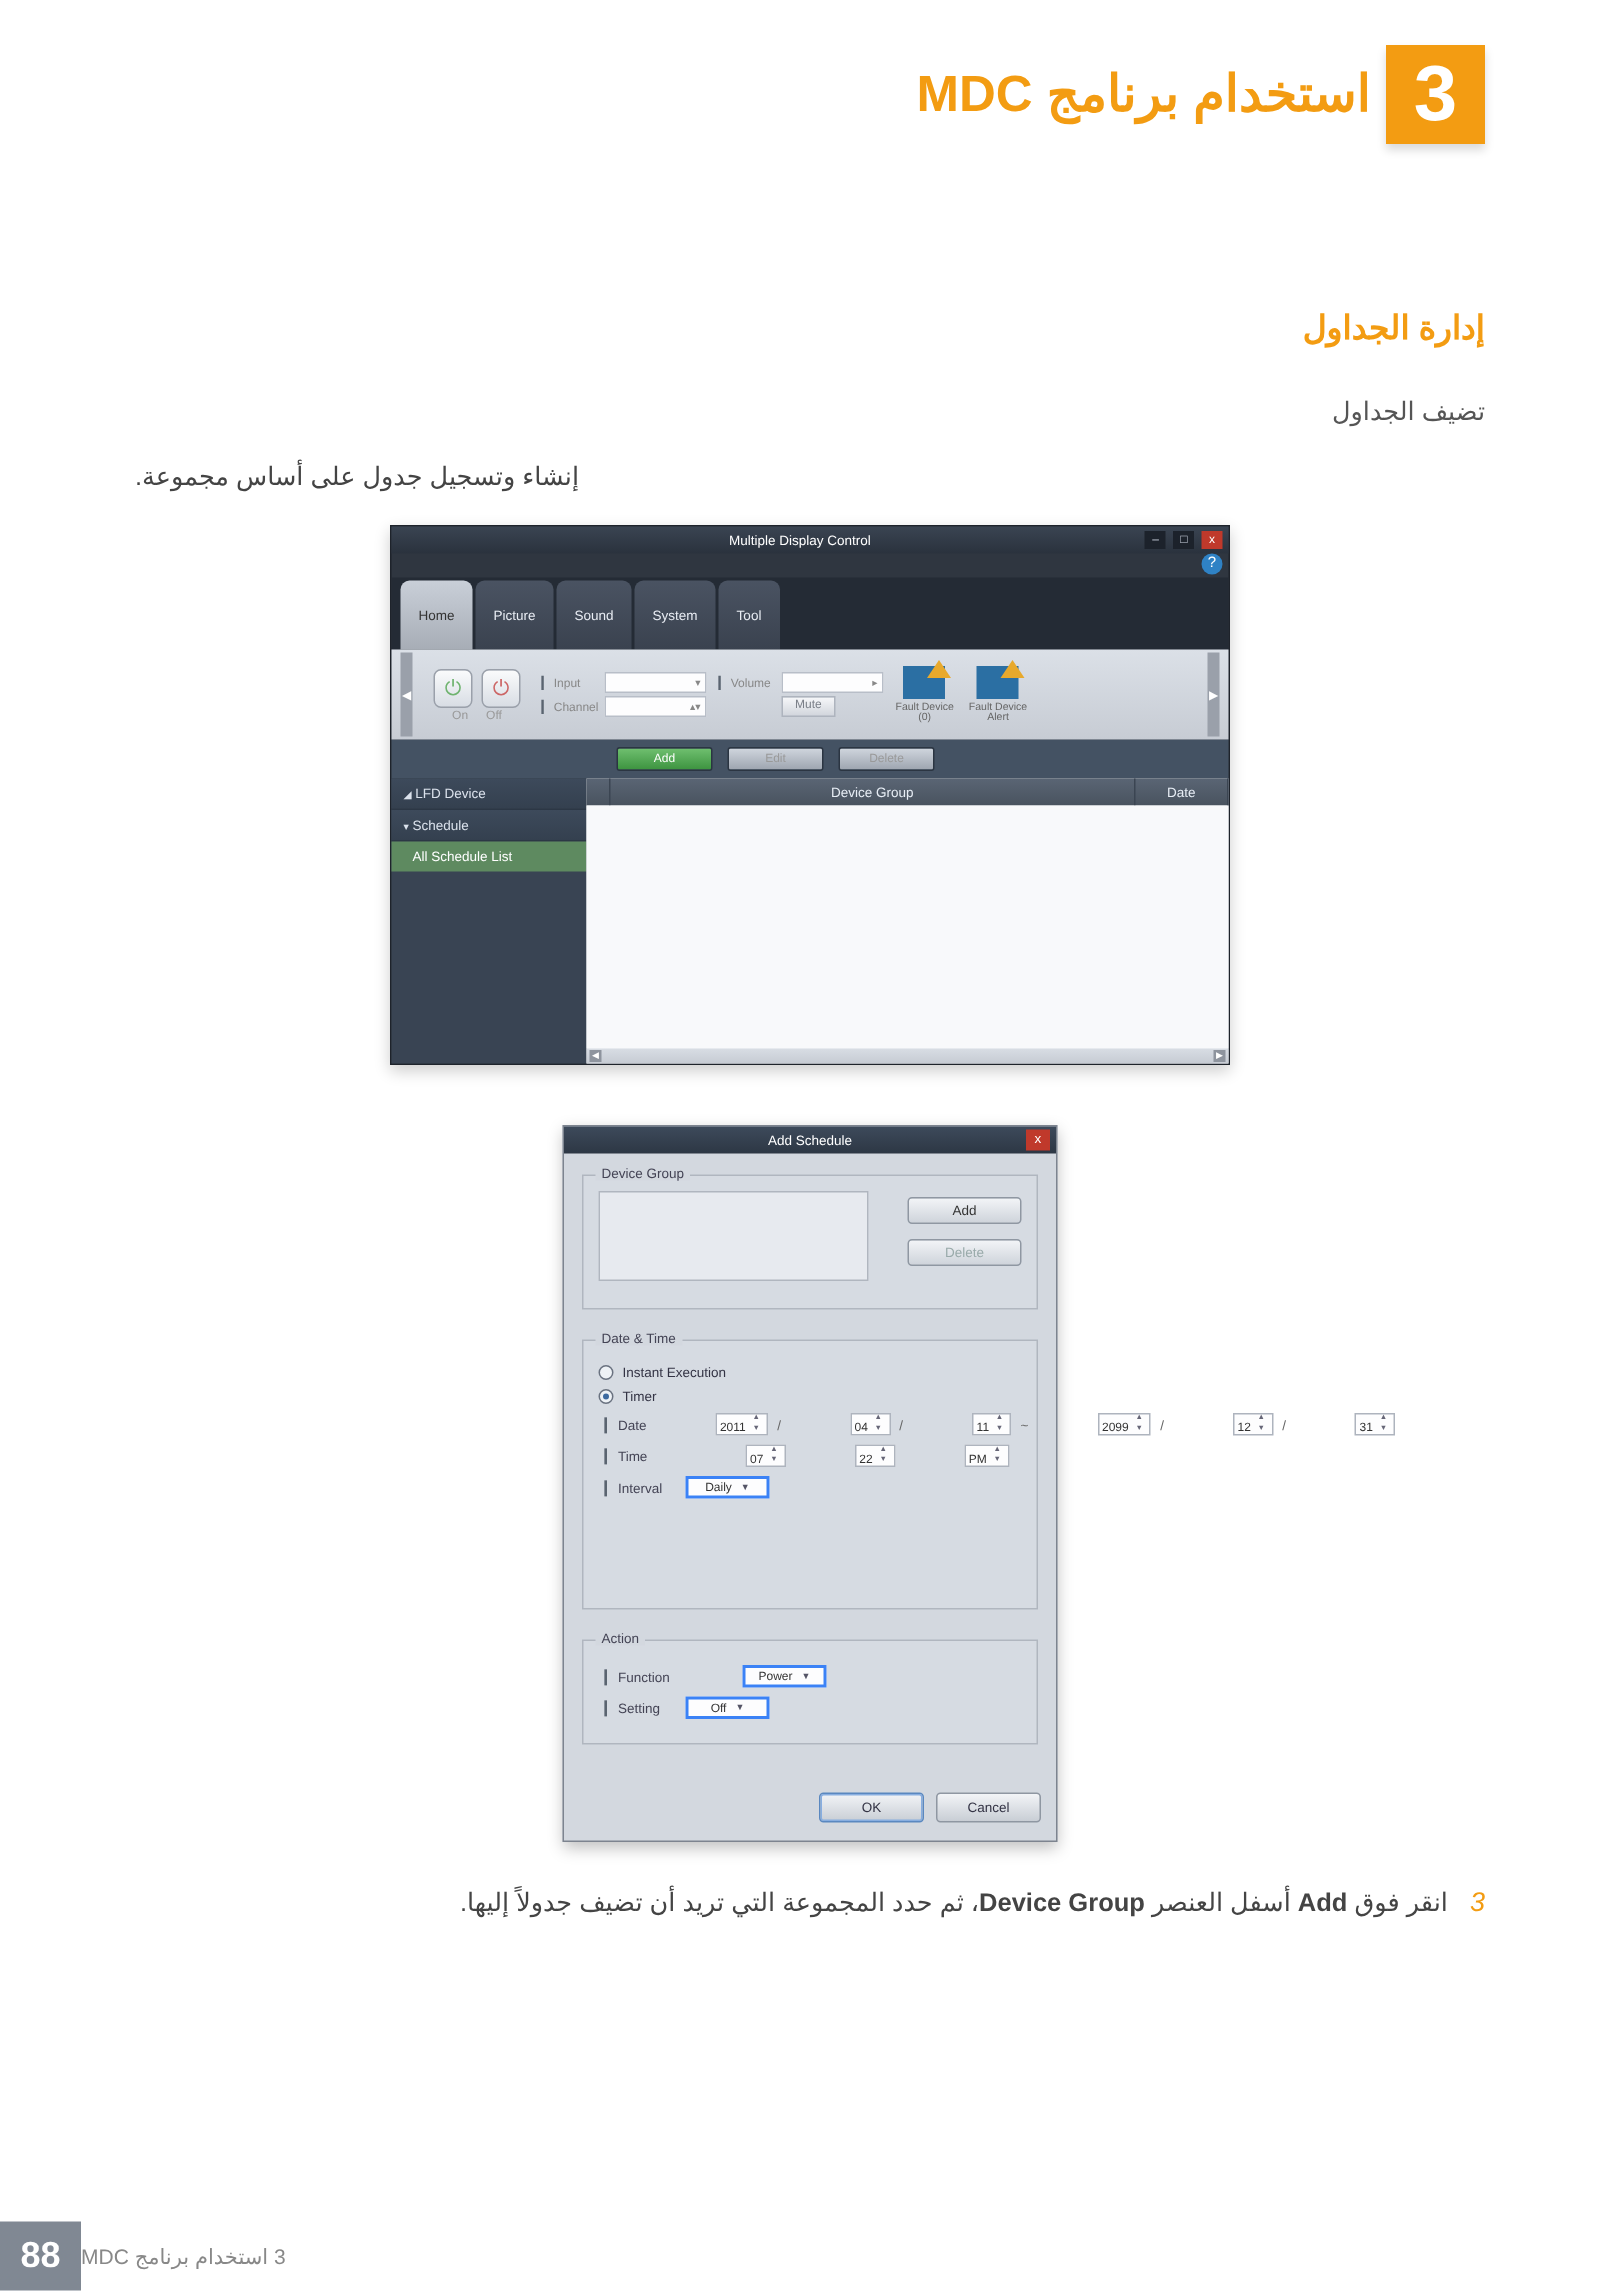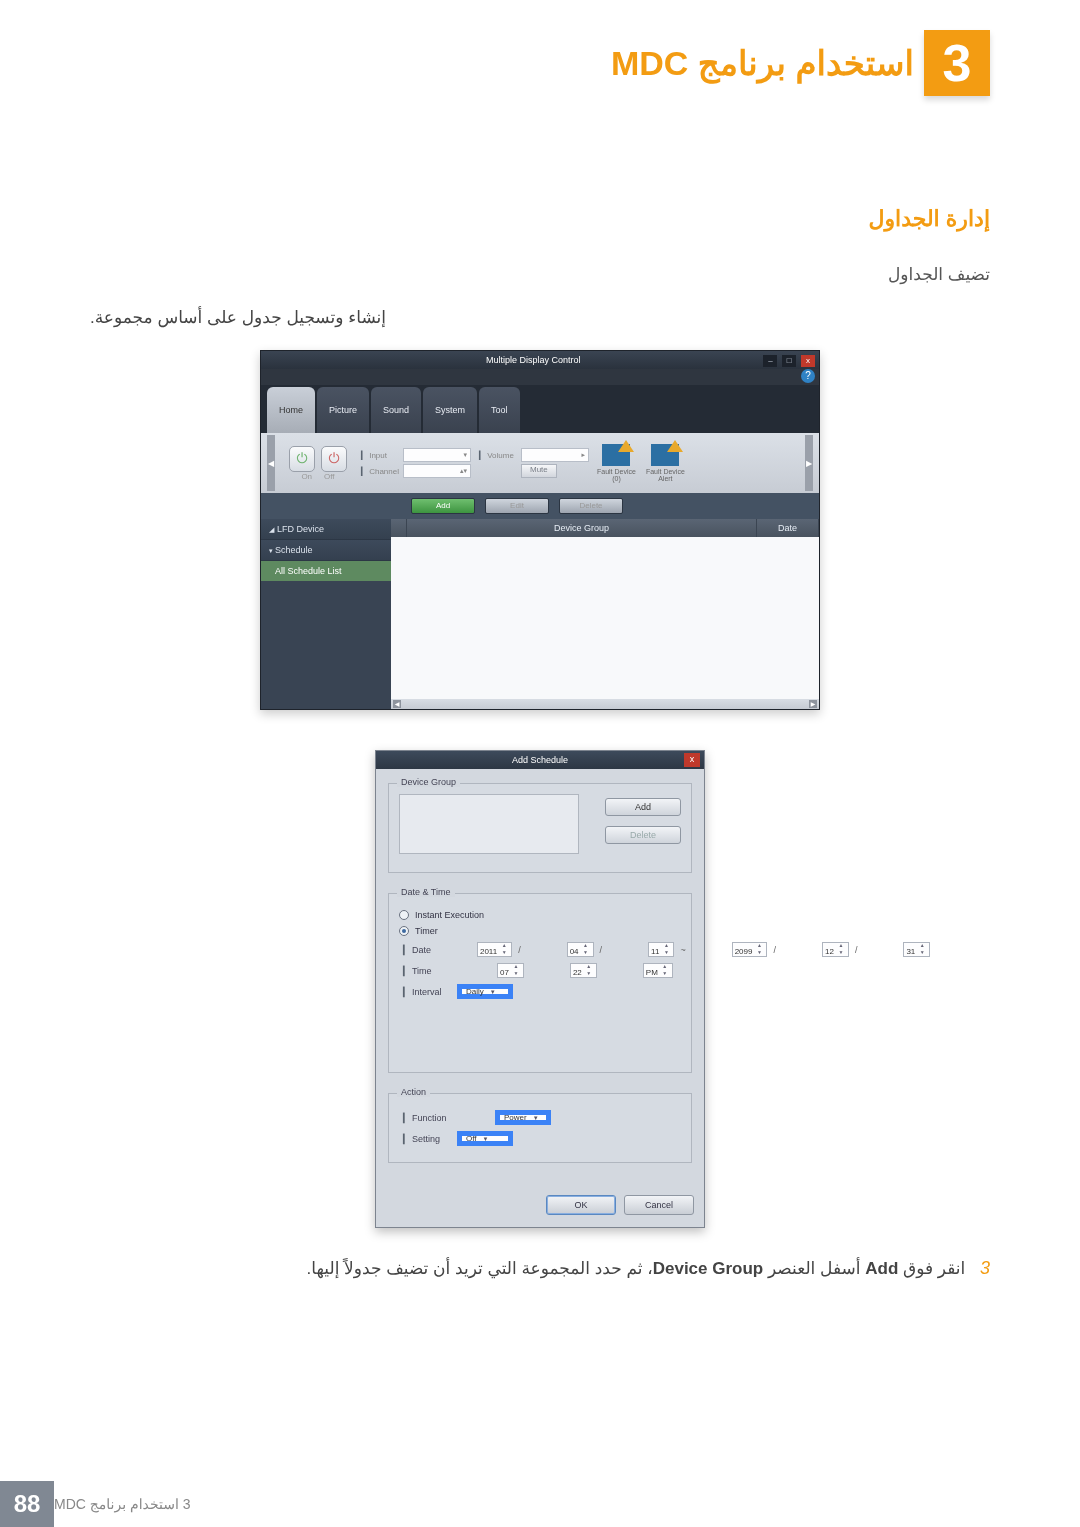--- a/index.html
+++ b/index.html
@@ -302,23 +302,23 @@
     font-size:8px; padding:0 2px; display:inline-flex; align-items:flex-end;
     gap:2px; color:#333;margin-left:40px;
   }
   .spin .arrows{
     width:10px; height:100%; display:flex; flex-direction:column;
     font-size:5px; color:#667;
   }
   .spin .arrows span{ flex:1; line-height:5px; text-align:center; }
   .sep { color:#666; }
   .dd {
-    height:15px; min-width:56px; background:#fdfdfe; border:5px solid #3b82f6;
+    height:15px; min-width:56px; background:#fdfdfe; border:2px solid #3b82f6;
     font-size:8px; padding:0 4px; display:inline-flex; align-items:center;
-    justify-content:flex-start; gap:6px; color:#333;
+    justify-content:center; gap:6px; color:#333;
   }
   .dd .caret{ font-size:6px; color:#556; }
   .dlg-footer{
     display:flex; justify-content:flex-end; gap:8px;
     padding:2px 10px 12px 10px;
   }
   .dlg-ftbtn{
     width:70px; height:20px; border:1px solid #8f97a2; border-radius:3px;
     background:linear-gradient(#f2f4f7,#c9ced5);
     font-size:9px; text-align:center; line-height:18px; color:#334;

